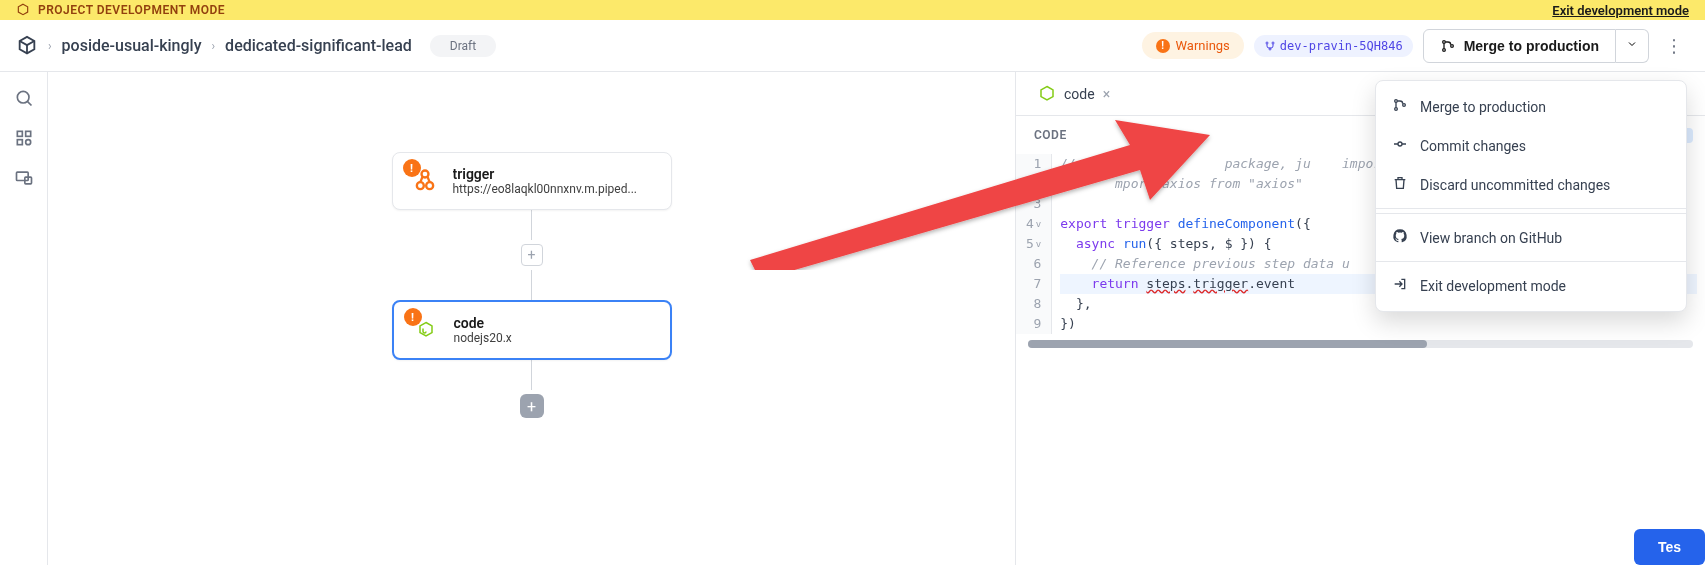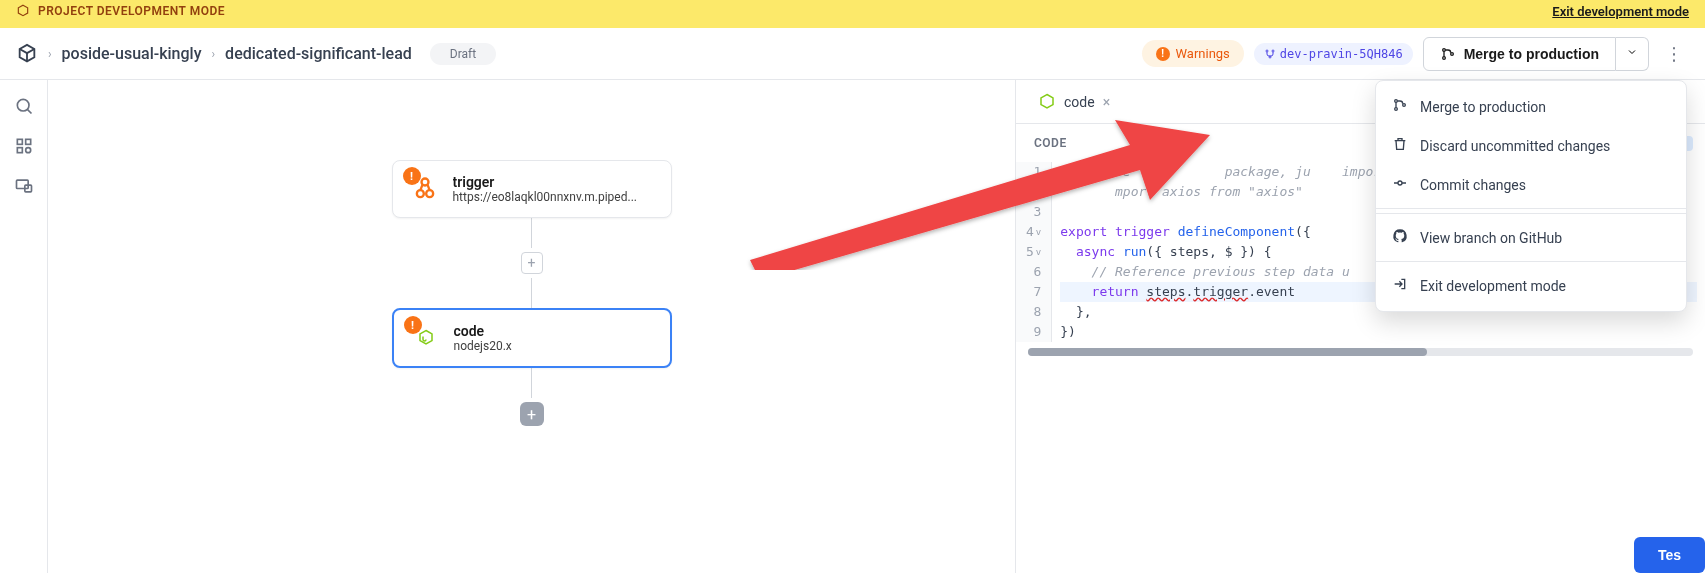--- a/index.html
+++ b/index.html
@@ -1,18 +1,18 @@
 <!DOCTYPE html>
 <html><head>
   <meta charset="utf-8">
   <style>
     * { margin: 0; padding: 0; box-sizing: border-box; }
     body { font-family: -apple-system, BlinkMacSystemFont, "Segoe UI", Roboto, sans-serif; font-size: 14px; color: #1a1a1a; background: #fff; }
     
-    .dev-banner { background: #fce96a; display: flex; align-items: flex-start; justify-content: space-between; padding: 4px 16px; height: 28px; }
+    .dev-banner { background: #fce96a; display: flex; align-items: center; justify-content: space-between; padding: 4px 16px; height: 20px; }
     .dev-banner-left { display: flex; align-items: center; gap: 8px; color: #92400e; font-size: 12px; font-weight: 600; letter-spacing: 0.5px; }
     .dev-banner-right { color: #1a1a1a; font-size: 13px; font-weight: 600; text-decoration: underline; cursor: pointer; }
     
     .header { display: flex; align-items: center; justify-content: space-between; padding: 8px 16px; border-bottom: 1px solid #e5e7eb; height: 52px; }
     .header-left { display: flex; align-items: center; gap: 10px; }
     .cube-icon { width: 22px; height: 22px; color: #374151; }
     .chevron { color: #9ca3af; font-size: 12px; }
     .breadcrumb-link { color: #374151; font-size: 16px; font-weight: 500; cursor: pointer; }
     .breadcrumb-current { color: #374151; font-size: 16px; font-weight: 500; }
     .draft-badge { background: #f3f4f6; color: #6b7280; padding: 4px 20px; border-radius: 14px; font-size: 12px; margin-left: 8px; }
@@ -271,30 +271,30 @@
           <circle cx="6" cy="6" r="2"></circle>
           <circle cx="6" cy="18" r="2"></circle>
           <circle cx="18" cy="12" r="2"></circle>
           <path d="M6 8v8"></path>
           <path d="M8 6h4a4 4 0 014 4"></path>
         </svg></span>
       <span>Merge to production</span>
     </div>
     <div class="dropdown-item">
       <span><svg class="dd-icon" viewBox="0 0 24 24" fill="none" stroke="currentColor" stroke-width="2">
-          <path d="M4 7h16M9 7V4h6v3M6 7l1 13h10l1-13"></path>
-        </svg></span>
-      <span>Discard uncommitted changes</span>
-    </div>
-    <div class="dropdown-item">
-      <span><svg class="dd-icon" viewBox="0 0 24 24" fill="none" stroke="currentColor" stroke-width="2">
           <circle cx="12" cy="12" r="3"></circle>
           <path d="M3 12h6M15 12h6"></path>
         </svg></span>
       <span>Commit changes</span>
+    </div>
+    <div class="dropdown-item">
+      <span><svg class="dd-icon" viewBox="0 0 24 24" fill="none" stroke="currentColor" stroke-width="2">
+          <path d="M4 7h16M9 7V4h6v3M6 7l1 13h10l1-13"></path>
+        </svg></span>
+      <span>Discard uncommitted changes</span>
     </div>
     <div class="dropdown-divider"></div>
     <div class="dropdown-divider"></div>
     <div class="dropdown-item">
       <span><svg class="dd-icon" viewBox="0 0 24 24" fill="currentColor">
           <path d="M12 2a10 10 0 00-3.16 19.49c.5.09.68-.22.68-.48v-1.7c-2.78.6-3.37-1.34-3.37-1.34-.45-1.16-1.11-1.47-1.11-1.47-.91-.62.07-.6.07-.6 1 .07 1.53 1.03 1.53 1.03.89 1.52 2.34 1.08 2.91.83.09-.65.35-1.09.63-1.34-2.22-.25-4.55-1.11-4.55-4.94 0-1.09.39-1.98 1.03-2.68-.1-.25-.45-1.27.1-2.64 0 0 .84-.27 2.75 1.02a9.58 9.58 0 015 0c1.91-1.29 2.75-1.02 2.75-1.02.55 1.37.2 2.39.1 2.64.64.7 1.03 1.59 1.03 2.68 0 3.84-2.34 4.68-4.57 4.93.36.31.68.92.68 1.85v2.74c0 .27.18.58.69.48A10 10 0 0012 2z"></path>
         </svg></span>
       <span>View branch on GitHub</span>
     </div>
     <div class="dropdown-divider"></div>

